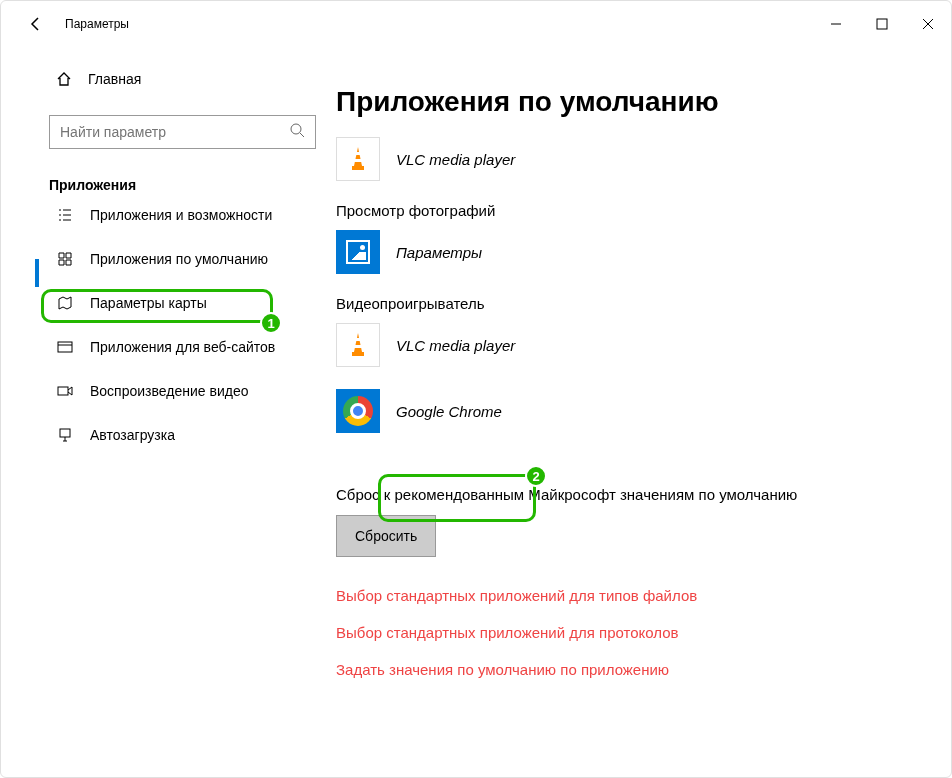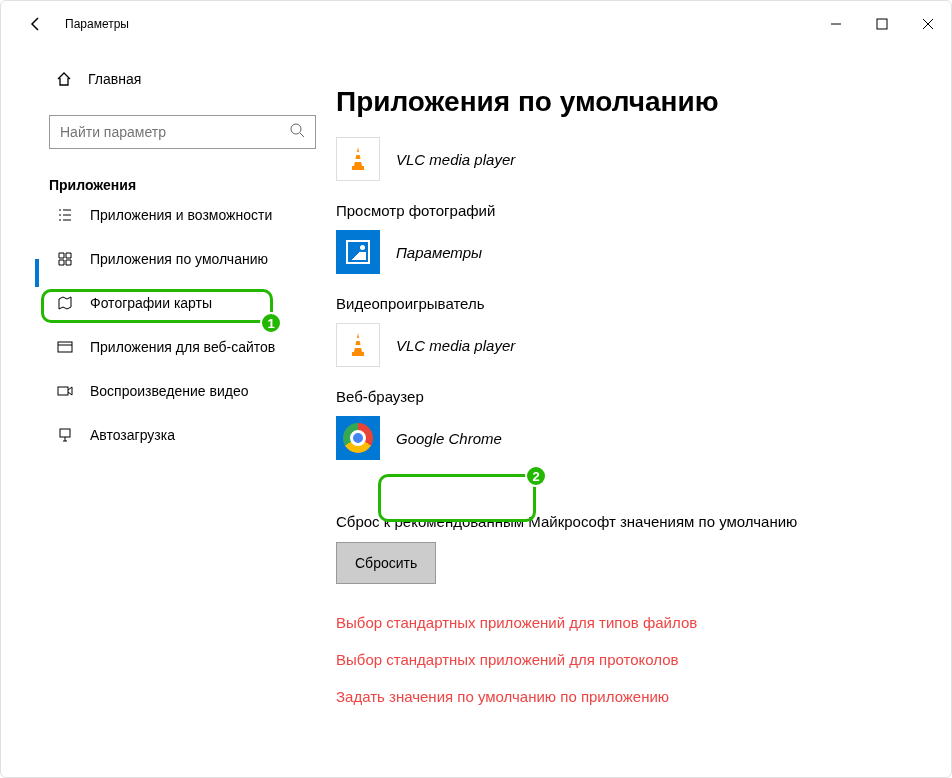--- a/index.html
+++ b/index.html
@@ -126,21 +126,21 @@
         </span>
       <span class="lbl">Приложения по умолчанию</span>
     </div>
 
     <div class="nav-item">
       <span class="ico">
           <svg width="16" height="16">
             <path d="M2 4 L6 2 L10 4 L14 2 V12 L10 14 L6 12 L2 14 Z" stroke="#000" fill="none"></path>
           </svg>
         </span>
-      <span class="lbl">Фотографии карты</span>
+      <span class="lbl">Параметры карты</span>
     </div>
 
     <div class="nav-item">
       <span class="ico">
           <svg width="16" height="16">
             <rect x="1" y="3" width="14" height="10" stroke="#000" fill="none"></rect>
             <path d="M1 6h14" stroke="#000"></path>
           </svg>
         </span>
       <span class="lbl">Приложения для веб-сайтов</span>
@@ -196,21 +196,20 @@
         <svg width="30" height="30" viewBox="0 0 30 30">
             <polygon points="15,3 19,22 11,22" fill="#ff8c00"></polygon>
             <rect x="9" y="22" width="12" height="4" fill="#ff8c00"></rect>
             <rect x="12" y="8" width="6" height="3" fill="#fff"></rect>
             <rect x="11" y="15" width="8" height="3" fill="#fff"></rect>
           </svg>
       </div>
       <span class="app-name">VLC media player</span>
     </div>
 
-    <div class="cat-label">Веб-браузер</div>
     <div class="app-tile" style="position:relative;">
       <div class="app-icon">
           <div class="chrome-ico"></div>
         </div>
       <span class="app-name">Google Chrome</span>
     </div>
 
     <div class="reset-row">
       <div class="reset-label">Сброс к рекомендованным Майкрософт значениям по умолчанию</div>
       <button class="reset-btn">Сбросить</button>

